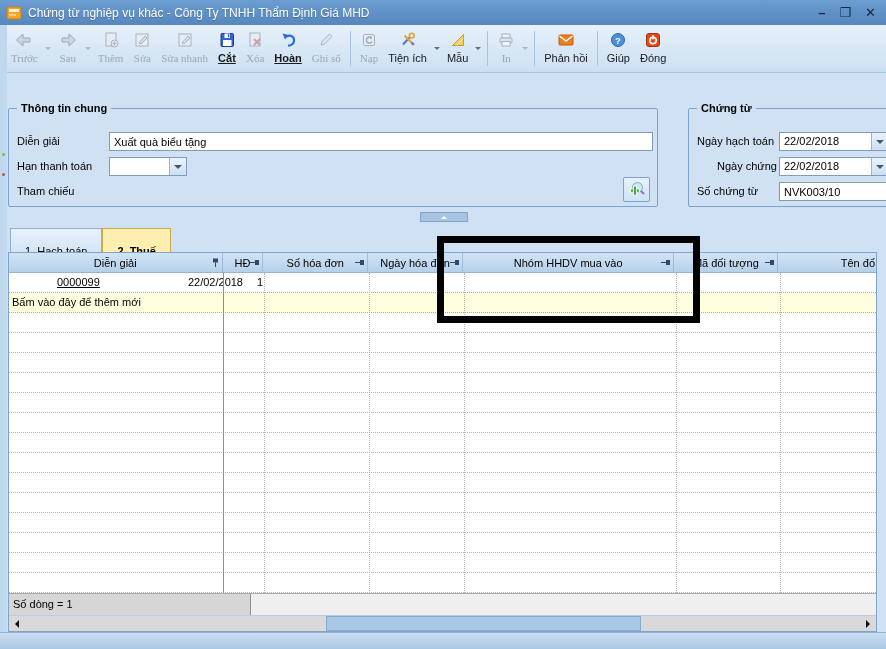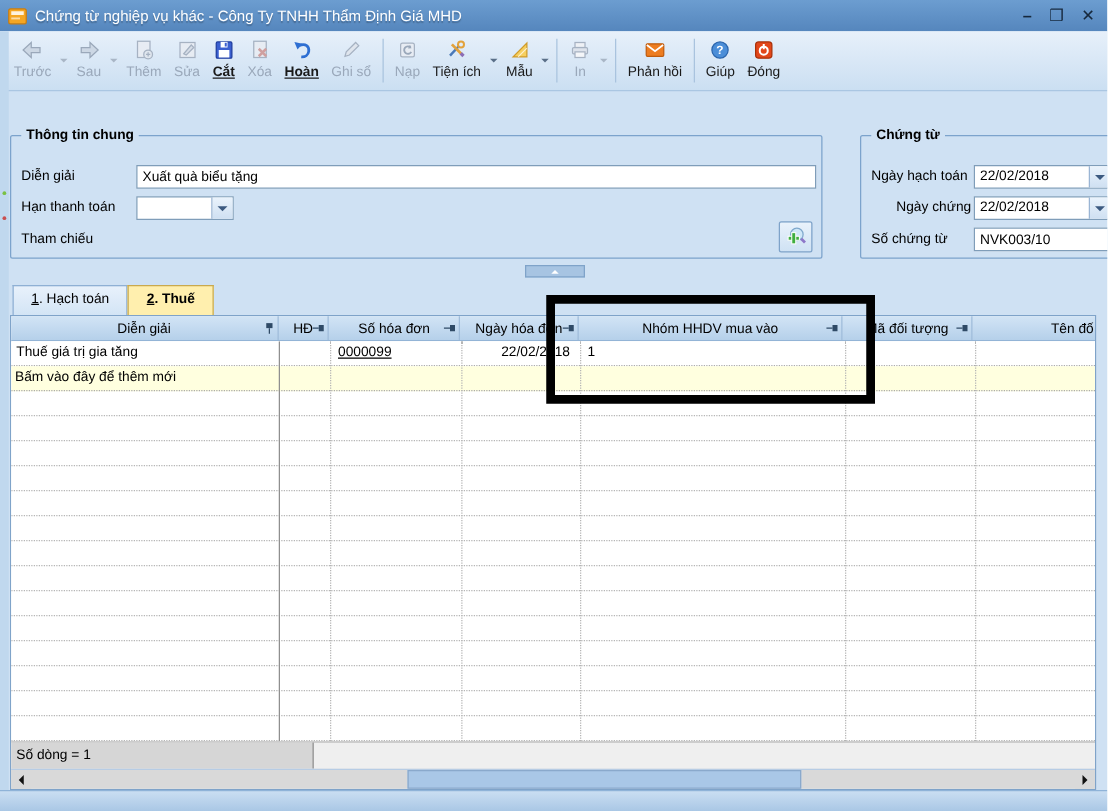--- a/index.html
+++ b/index.html
@@ -17,21 +17,21 @@
 
   
   #toolbar { position:absolute; left:0; top:25px; width:886px; height:48px;
     background:linear-gradient(#e7f0fa,#cbdff2); border-bottom:1px solid #aac6e2;
     display:flex; align-items:stretch; padding:2px 2px 2px 6px; }
   .tb-btn { display:flex; flex-direction:column; align-items:center; justify-content:flex-start;
     padding:3px 5px 1px 5px; border-radius:2px; cursor:pointer; }
   .tb-btn .tb-ico { height:20px; display:flex; align-items:center; justify-content:center; }
   .tb-btn .tb-label { margin-top:2px; font-size:11px; color:#1a1a1a; white-space:nowrap; }
   .tb-btn.bold .tb-label { font-weight:bold;text-decoration:underline; }
-  .tb-btn.disabled .tb-label { color:#9aa8ba; }
+  .tb-btn.disabled .tb-label { color:#9aa8ba;font-family:Liberation Serif, serif; }
   .tb-caret { width:10px; display:flex; align-items:center; justify-content:center; cursor:pointer; }
   .tb-caret i { width:0; height:0; border:3px solid transparent; border-top-color:#5a6f88; margin-top:3px; }
   .tb-caret.dis i { border-top-color:#a9b6c6; }
   .tb-sep { width:1px; background:#a9c3de; margin:4px 4px; }
 
   
   #page-title { position:absolute; left:14px; top:76px; font-size:17px; font-weight:bold; }
 
   .groupbox { position:absolute; border:1px solid #7ca3cc; border-radius:2px; }
   .groupbox .legend { position:absolute; top:-7px; left:8px; background:#cfe1f3; padding:0 4px; font-weight:bold; }
@@ -52,21 +52,21 @@
     border:1px solid #7fa3c9; background:linear-gradient(#e9f2fb,#cfe2f4); border-radius:2px;
     display:flex; align-items:center; justify-content:center; cursor:pointer; }
 
   
   #splitter { position:absolute; left:420px; top:212px; width:48px; height:10px;
     background:#a7c4e2; border:1px solid #7fa3c9; display:flex; align-items:center; justify-content:center; cursor:pointer; }
   #splitter i { width:0; height:0; border:3px solid transparent; border-bottom-color:#fff; margin-top:-3px; }
 
   
   #tabs { position:absolute; left:10px; top:228px; display:flex; height:25px; }
-  .tab { padding:4px 14px 0 14px; border:1px solid #8fb0d4; border-bottom:none; background:linear-gradient(#e8f1fb,#d2e4f5);
+  .tab { padding:16px 14px 0 14px; border:1px solid #8fb0d4; border-bottom:none; background:linear-gradient(#e8f1fb,#d2e4f5);
     cursor:pointer; white-space:nowrap; }
   .tab u { text-decoration:underline; }
   .tab.active { background:#ffefae; border-color:#c9a94e; font-weight:bold; }
 
   
   #grid { position:absolute; left:8px; top:252px; width:869px; border:1px solid #7fa3c9; background:#fff; }
   #grid-header { display:flex; height:20px; background:linear-gradient(#d2e4f5,#b5d0ea); border-bottom:1px solid #93b4d6; }
   .hcell { position:relative; display:flex; align-items:center; justify-content:center;
     font-size:11px; border-right:1px solid #9fbcda; overflow:hidden; white-space:nowrap; cursor:pointer; }
   .hcell.last { justify-content:flex-end; padding-right:1px; border-right:none; }
@@ -157,20 +157,29 @@
     </div>
     <div class="tb-btn disabled">
       <span class="tb-ico">
           <svg width="18" height="18" viewBox="0 0 18 18">
             <rect x="3" y="3" width="12" height="12" fill="#e7ecf3" stroke="#a6b2c2"></rect>
             <path d="M6 12 L12 5 L14 7 L8 13 Z" fill="#d7dee8" stroke="#a6b2c2"></path>
           </svg>
         </span>
       <span class="tb-label">Sửa</span>
     </div>
+    <div class="tb-btn disabled">
+      <span class="tb-ico">
+          <svg width="18" height="18" viewBox="0 0 18 18">
+            <rect x="3" y="3" width="12" height="12" fill="#e7ecf3" stroke="#a6b2c2"></rect>
+            <path d="M6 12 L12 5 L14 7 L8 13 Z" fill="#d7dee8" stroke="#a6b2c2"></path>
+          </svg>
+        </span>
+      <span class="tb-label">Sửa nhanh</span>
+    </div>
     <div class="tb-btn bold">
       <span class="tb-ico">
           <svg width="18" height="18" viewBox="0 0 18 18">
             <rect x="3" y="2.5" width="12.5" height="13" rx="1" fill="#3a5fd0" stroke="#1f3d9e"></rect>
             <rect x="6.5" y="2.5" width="5.5" height="4.5" fill="#fff"></rect>
             <rect x="9.8" y="3.2" width="1.6" height="3" fill="#3a5fd0"></rect>
             <rect x="5" y="9" width="8.5" height="6" fill="#fff"></rect>
           </svg>
         </span>
       <span class="tb-label">Cắt</span>
@@ -384,21 +393,20 @@
               <rect x="5" y="2" width="4" height="5" fill="#2f4a66"></rect>
               <line x1="0" y1="4.5" x2="5" y2="4.5" stroke="#2f4a66"></line>
             </svg></span>
         </div>
         <div class="hcell last" style="width: 98px;">
           <span>Tên đố</span>
         </div>
       </div>
     <div id="grid-body">
       <div class="row" id="data-row">
-          <div class="cell" style="width: 214px; text-align: left;">Thuế giá trị gia tăng</div>
           <div class="cell" style="width: 41px; text-align: left;"></div>
           <div class="cell" style="width: 105px; text-align: left; text-decoration: underline;">0000099</div>
           <div class="cell" style="width: 95px; text-align: right;">22/02/2018</div>
           <div class="cell" style="width: 212px; text-align: left;">1</div>
           <div class="cell" style="width: 104px; text-align: left;"></div>
           <div class="cell" style="width: 98px; text-align: left;"></div>
         </div>
       <div id="new-row">Bấm vào đây để thêm mới</div>
       <div id="vlines">
           <div class="vline" style="left: 214px; border-left: 1px solid rgb(143, 143, 143);"></div>

